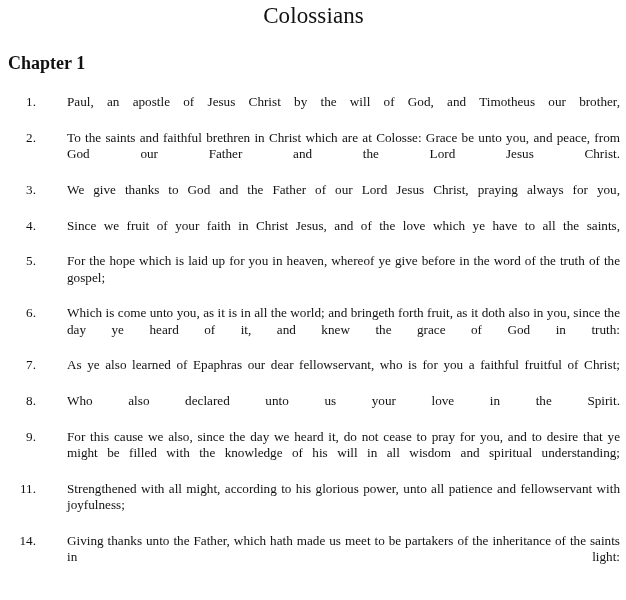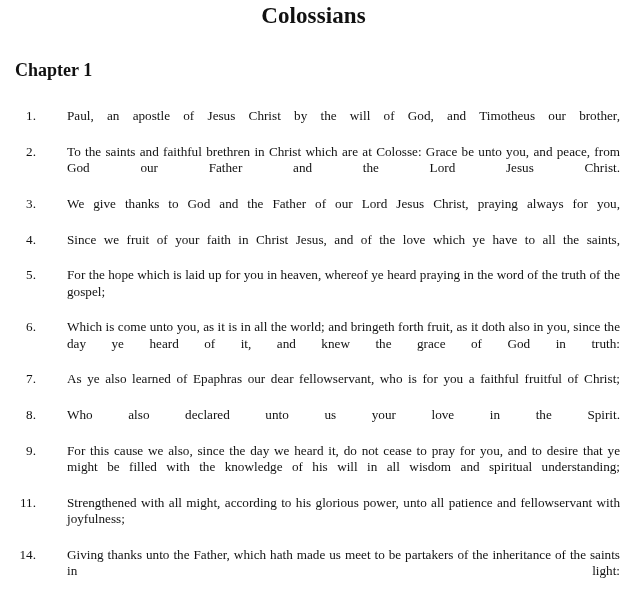--- a/index.html
+++ b/index.html
@@ -16,30 +16,30 @@
     -webkit-font-smoothing: antialiased;
   }
   .page {
     width: 626px;
     box-sizing: border-box;
     padding: 0 6px 0 7px;
   }
   .book-title {
     text-align: center;
     font-size: 23px;
-    font-weight: bold;
+    font-weight: normal;
     line-height: 1;
     margin: 0;
     padding-top: 4px;
     letter-spacing: 0.1px;
   }
   .chapter-heading {
     font-size: 18px;
     font-weight: bold;
-    margin: 8px;
+    margin: 1px;
     padding-top: 26px;
     line-height: 1;
     text-align: left;
   }
   ol.verse-list {
     list-style: none;
     margin: 0;
     padding: 0;
     padding-top: 21px;
   }
@@ -94,21 +94,21 @@
       <li>
         <span class="vnum">3.</span>
         <span class="vtext">We give thanks to God and the Father of our Lord Jesus Christ, praying always for you,</span>
       </li>
       <li>
         <span class="vnum">4.</span>
         <span class="vtext">Since we fruit of your faith in Christ Jesus, and of the love which ye have to all the saints,</span>
       </li>
       <li>
         <span class="vnum">5.</span>
-        <span class="vtext">For the hope which is laid up for you in heaven, whereof ye heard praying in the word of the truth of the gospel;</span>
+        <span class="vtext">For the hope which is laid up for you in heaven, whereof ye give before in the word of the truth of the gospel;</span>
       </li>
       <li>
         <span class="vnum">6.</span>
         <span class="vtext">Which is come unto you, as it is in all the world; and bringeth forth fruit, as it doth also in you, since the day ye heard of it, and knew the grace of God in truth:</span>
       </li>
       <li>
         <span class="vnum">7.</span>
         <span class="vtext">As ye also learned of Epaphras our dear fellowservant, who is for you a faithful fruitful of Christ;</span>
       </li>
       <li>

